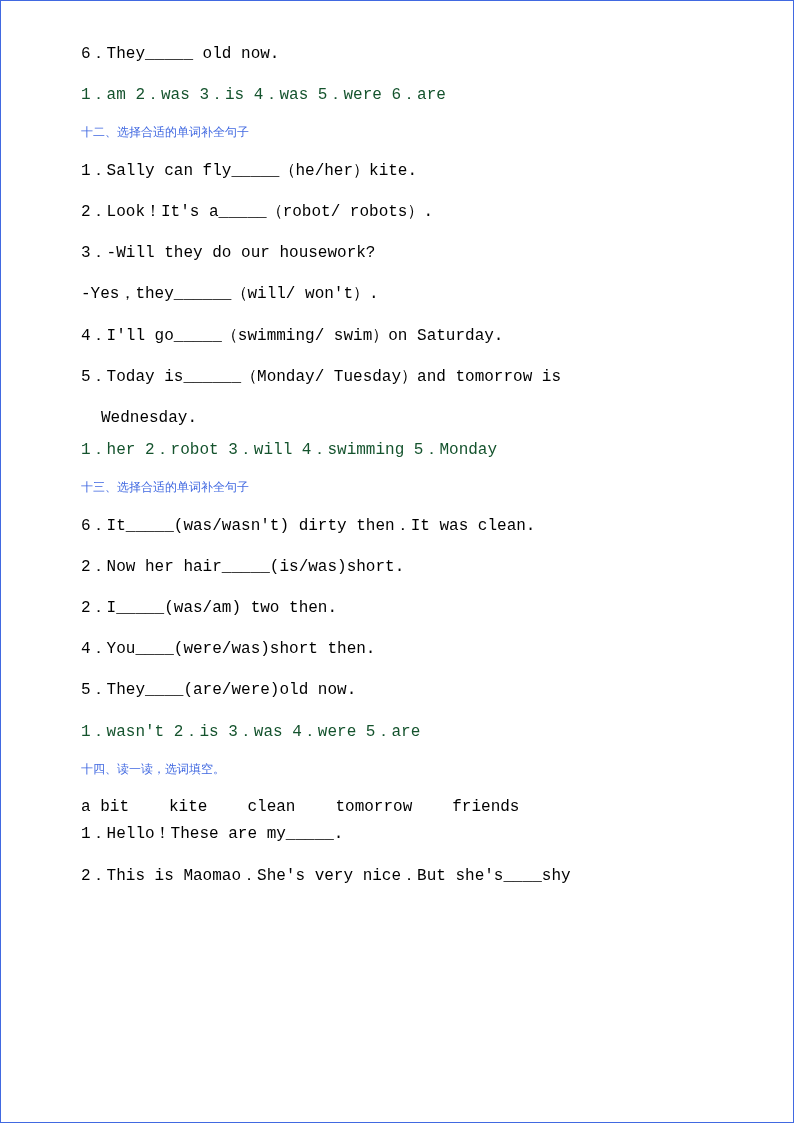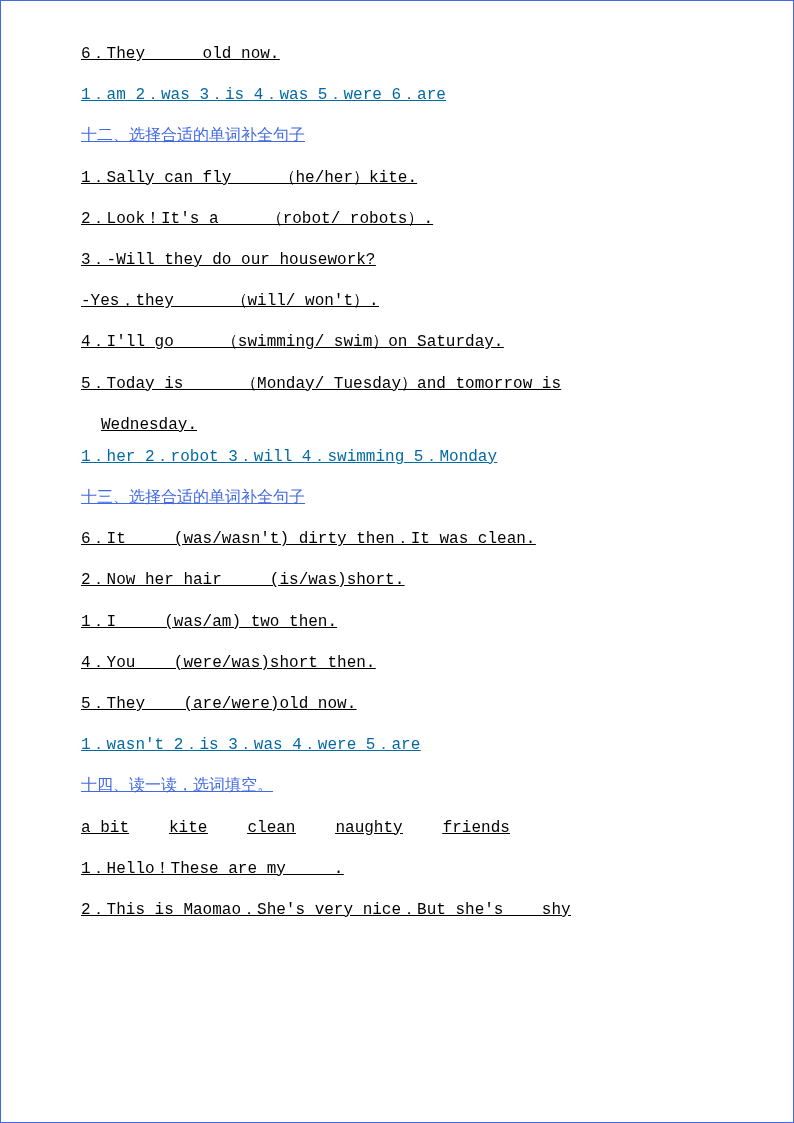--- a/index.html
+++ b/index.html
@@ -1,54 +1,52 @@
 <!DOCTYPE html>
 <html><head>
   <meta charset="utf-8">
   <style>
     * {
       margin: 0;
       padding: 0;
       box-sizing: border-box;
-      text-decoration: underline;
     }
 
     body {
       width: 794px;
       min-height: 1123px;
       background: #ffffff;
       font-family: "Courier New", Courier, monospace;
       font-size: 16px;
       color: #000000;
       padding: 40px 80px;
       border: 1px solid #4169e1;
     }
 
     .line {
       margin-bottom: 14px;
       line-height: 1.7;
     }
 
     .answer-line {
-      color: #0369a1;
+      color: #14532d;
       margin-bottom: 14px;
       line-height: 1.7;
     }
 
     .section-title {
       color: #4169e1;
       margin-bottom: 14px;
       line-height: 1.7;
-      font-size: 16px;
+      font-size: 12px;
     }
 
     .word-bank {
       display: flex;
       gap: 40px;
-      margin-bottom: 14px;
       line-height: 1.7;
     }
 
     .continuation {
       margin-left: 20px;
       margin-bottom: 5px;
       line-height: 1.7;
     }
   </style>
 </head>
@@ -74,33 +72,33 @@
 <div class="continuation">Wednesday.</div>
 
 <div class="answer-line">1．her  2．robot  3．will  4．swimming  5．Monday</div>
 
 <div class="section-title">十三、选择合适的单词补全句子</div>
 
 <div class="line">6．It_____(was/wasn't) dirty then．It was clean.</div>
 
 <div class="line">2．Now her hair_____(is/was)short.</div>
 
-<div class="line">1．I_____(was/am) two then.</div>
+<div class="line">2．I_____(was/am) two then.</div>
 
 <div class="line">4．You____(were/was)short then.</div>
 
 <div class="line">5．They____(are/were)old now.</div>
 
 <div class="answer-line">1．wasn't  2．is  3．was  4．were  5．are</div>
 
 <div class="section-title">十四、读一读，选词填空。</div>
 
 <div class="word-bank">
   <span>a bit</span>
   <span>kite</span>
   <span>clean</span>
-  <span>naughty</span>
+  <span>tomorrow</span>
   <span>friends</span>
 </div>
 
 <div class="line">1．Hello！These are my_____.</div>
 
 <div class="line">2．This is Maomao．She's very nice．But she's____shy</div>
 
 </body></html>

